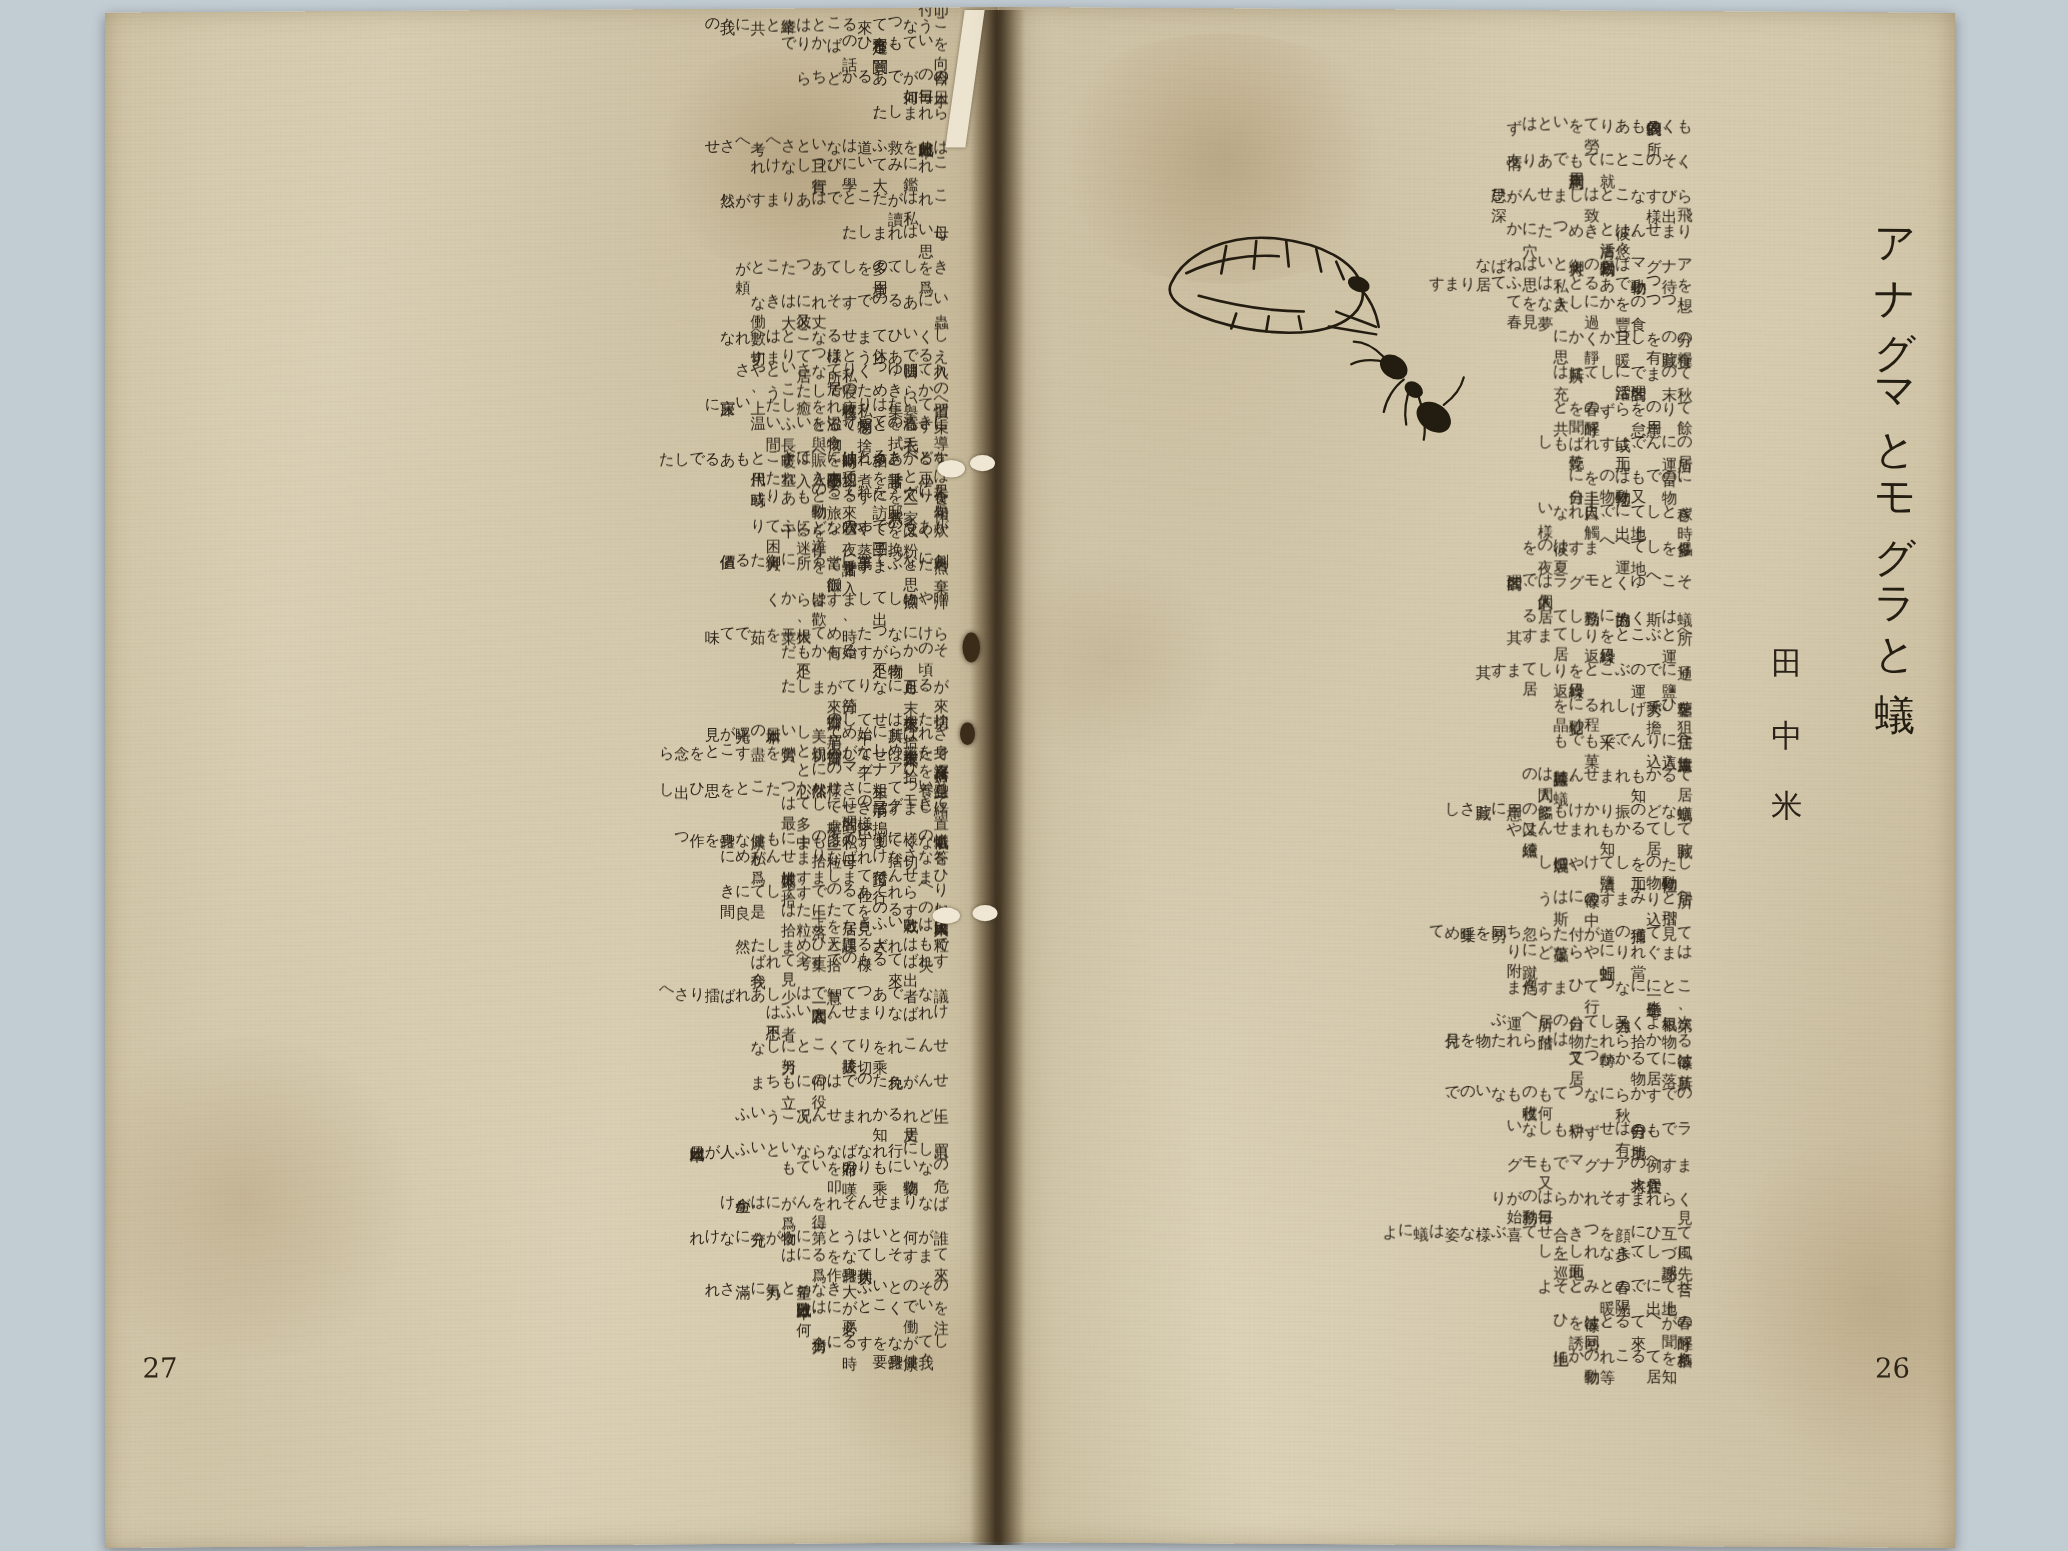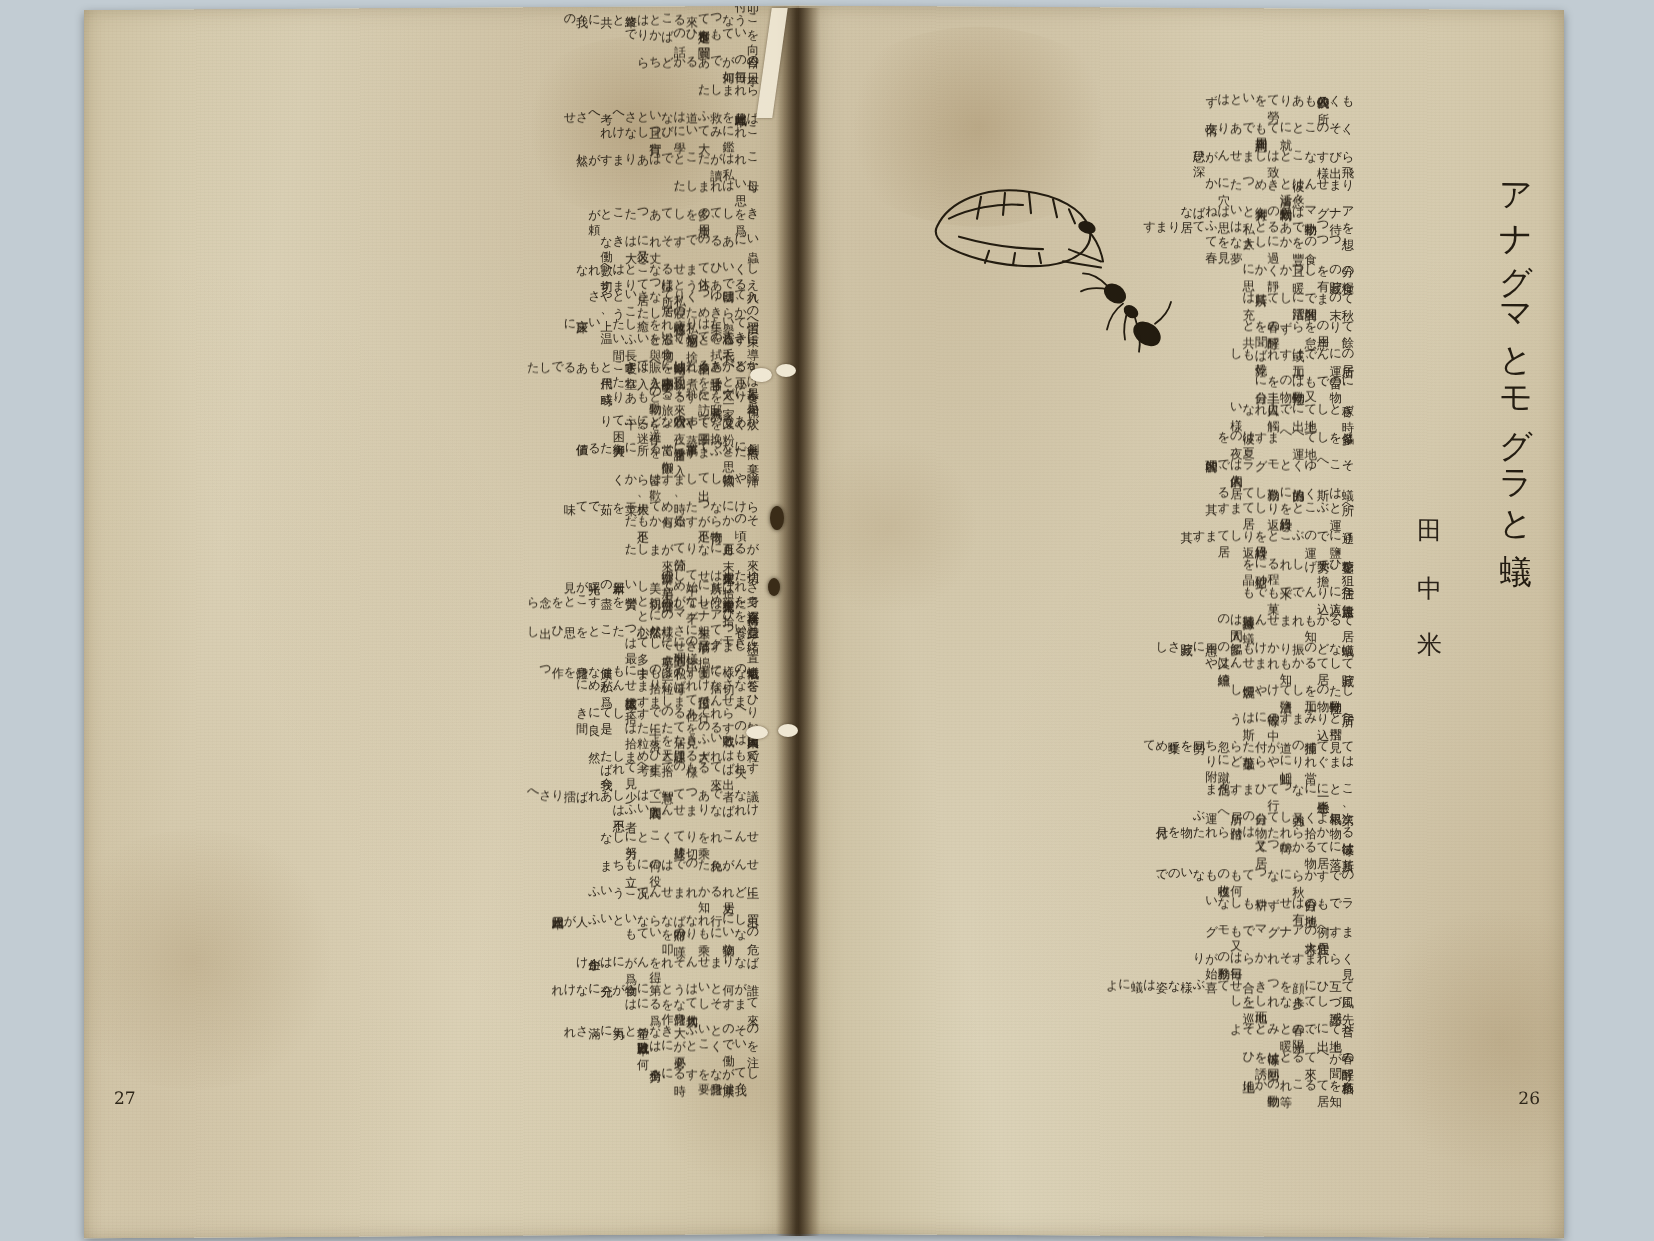--- a/index.html
+++ b/index.html
@@ -76,24 +76,24 @@
     writing-mode:vertical-rl;font-size:33px;letter-spacing:.10em;
     color:#241d12;font-family:"DejaVu Serif",serif;}
   .byline{position:absolute;right:118px;top:490px;
     writing-mode:vertical-rl;font-size:25px;letter-spacing:.62em;
     color:#2a2218;}
 
   
   .illo{position:absolute;left:120px;top:150px;width:260px;height:230px;}
 
   
-  .folio{position:absolute;bottom:130px;font-size:17px;color:#2e2619;
+  .folio{position:absolute;bottom:130px;font-size:22px;color:#2e2619;
     font-family:"DejaVu Serif",serif;}
   .folio-left{left:30px;}
-  .folio-right{right:24px;margin-top:12px;}
+  .folio-right{right:36px;margin-top:12px;}
 
   
   .body-right{position:absolute;right:210px;top:160px;width:500px;height:930px;}
   .body-right .col{font-size:12.4px;}
 
   .body-left-top{position:absolute;right:40px;top:132px;width:640px;height:310px;}
   .body-left-top .col{font-size:12.2px;}
   .body-left-mid{position:absolute;right:40px;top:452px;width:640px;height:310px;}
   .body-left-mid .col{font-size:12.2px;}
   .body-left-bot{position:absolute;right:40px;top:770px;width:640px;height:310px;}

